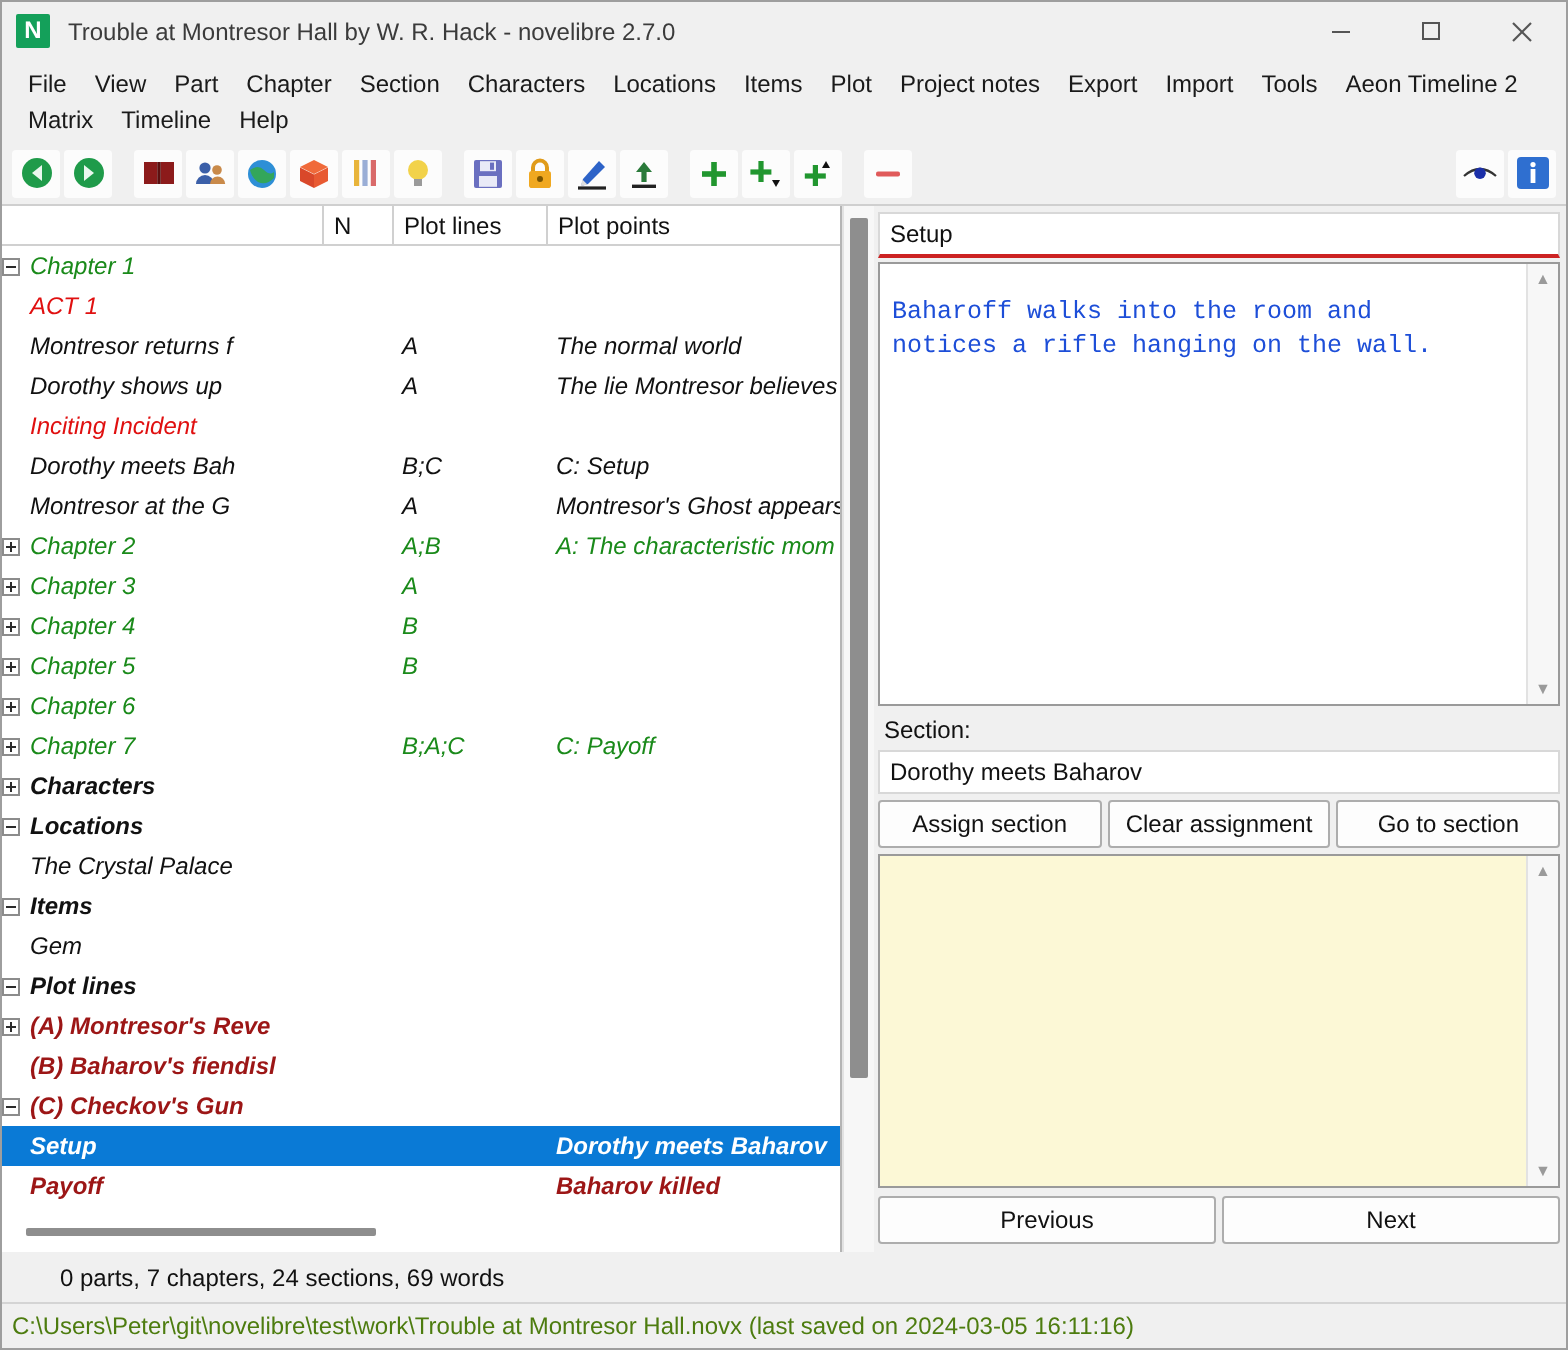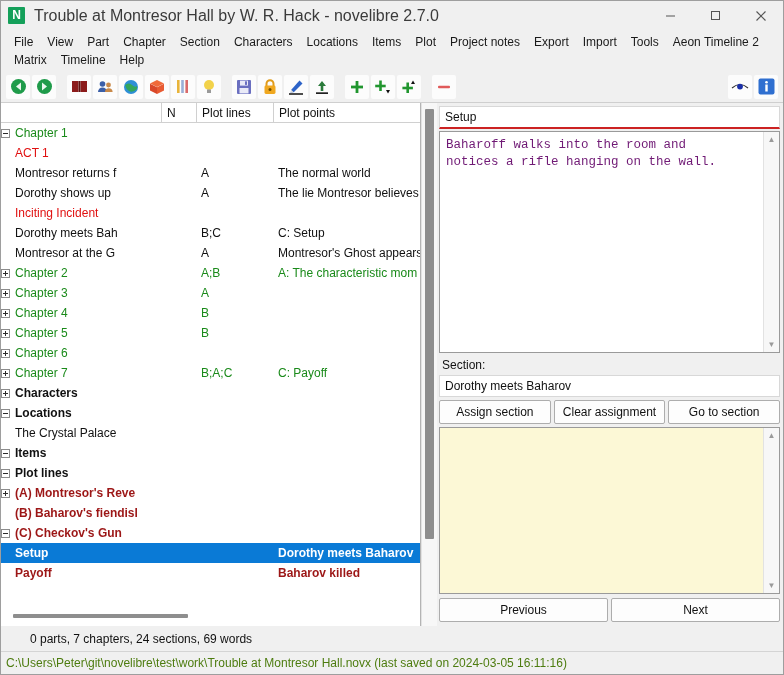--- a/index.html
+++ b/index.html
@@ -36,21 +36,21 @@
     background: #14a05a;
     color: #fff;
     font-size: 12px;
     font-weight: bold;
     line-height: 17px;
     text-align: center;
     border-radius: 1px;
     flex: none;
   }
   .title-text {
-    font-size: 16px;
+    font-size: 12px;
     color: #3b3b3b;
     flex: 1;
     white-space: nowrap;
     overflow: hidden;
   }
   .win-btns { display: flex; flex: none; height: 29px; }
   .win-btn {
     width: 45px; height: 29px;
     display: flex; align-items: center; justify-content: center;
     color: #555;
@@ -144,20 +144,21 @@
     overflow: hidden;
     background: #fff;
     min-height: 0;
   }
   .trow {
     height: 20px;
     display: flex;
     align-items: center;
     white-space: nowrap;
     box-sizing: border-box;
+    font-style: italic;
   }
   .trow.sel { background: #0a7ad6; }
   .trow.sel .cell { color: #fff !important; }
   .cell {
     font-size: 12px;
     overflow: hidden;
     white-space: nowrap;
     box-sizing: border-box;
     display: flex;
     align-items: center;
@@ -259,25 +260,25 @@
     height: 222px;
     background: #fff;
     border: 1px solid #9a9a9a;
     margin-top: 2px;
     display: flex;
     min-height: 0;
     box-sizing: border-box;
   }
   .rp-text {
     flex: 1;
-    padding: 5px 6px;
+    padding: 16px 6px;
     font-family: "Liberation Mono", monospace;
     font-size: 12.5px;
     line-height: 17px;
-    color: #701a75;
+    color: #1d4ed8;
     overflow: hidden;
     white-space: pre-wrap;
   }
   .rp-sec-label {
     flex: none;
     font-size: 12px;
     padding: 5px 2px 3px 3px;
     color: #111;
   }
   .rp-sec-value {
@@ -681,20 +682,29 @@
           <div class="trow">
             <div class="cell c-title ind0 c-bold">
               <span class="tog minus"></span>
               <span>Items</span>
             </div>
             <div class="cell c-n c-bold"></div>
             <div class="cell c-pl c-bold"></div>
             <div class="cell c-pp c-bold"></div>
           </div>
           <div class="trow">
+            <div class="cell c-title ind1 c-black">
+              <span class="tog none"></span>
+              <span>Gem</span>
+            </div>
+            <div class="cell c-n c-black"></div>
+            <div class="cell c-pl c-black"></div>
+            <div class="cell c-pp c-black"></div>
+          </div>
+          <div class="trow">
             <div class="cell c-title ind0 c-bold">
               <span class="tog minus"></span>
               <span>Plot lines</span>
             </div>
             <div class="cell c-n c-bold"></div>
             <div class="cell c-pl c-bold"></div>
             <div class="cell c-pp c-bold"></div>
           </div>
           <div class="trow">
             <div class="cell c-title ind1 c-dred">

